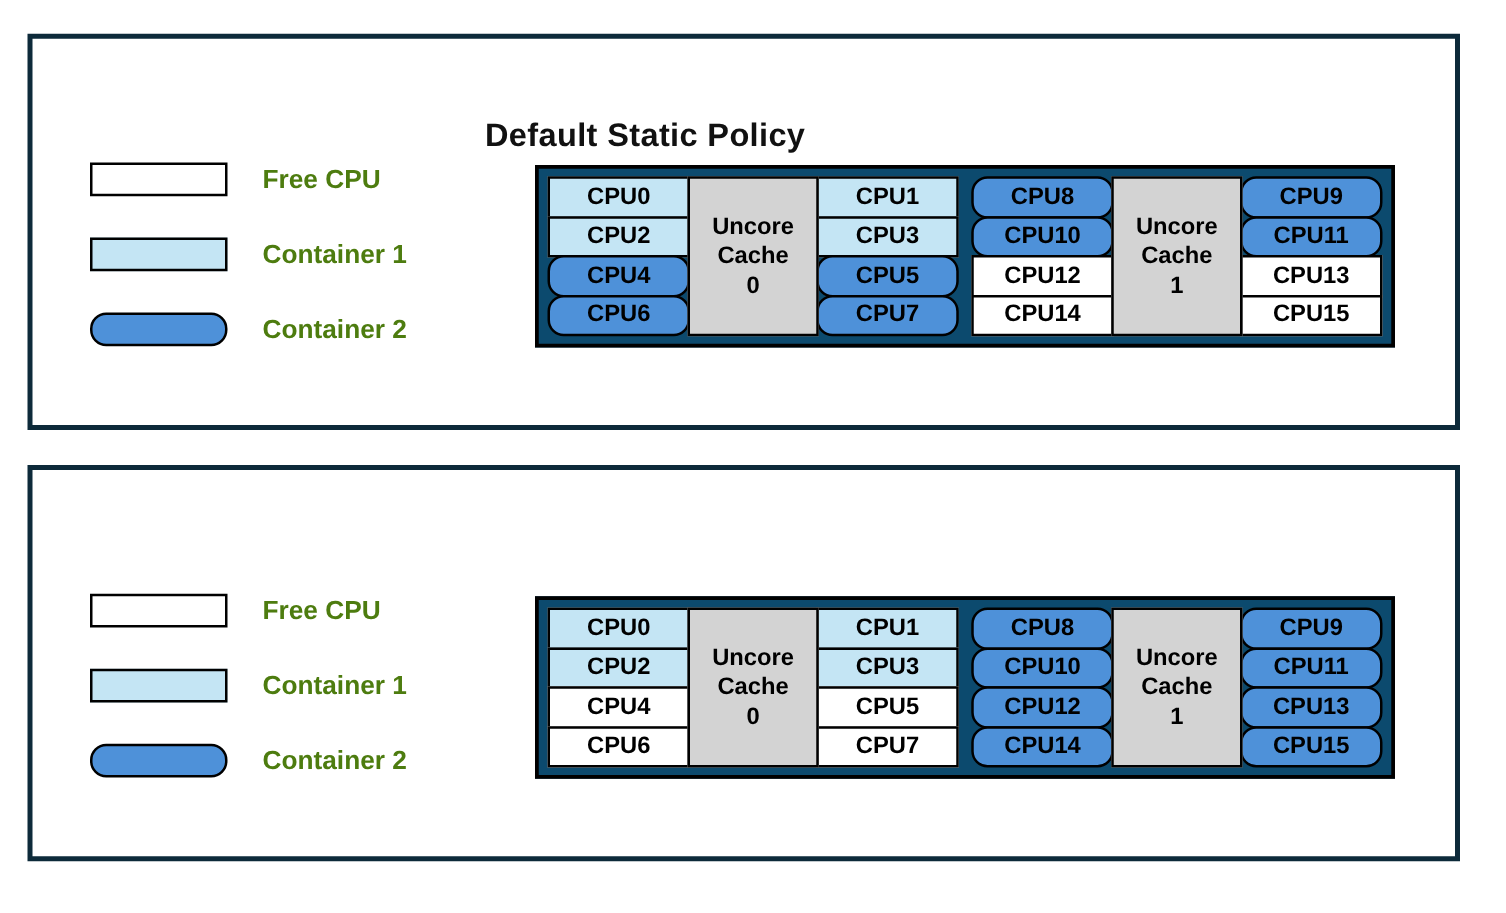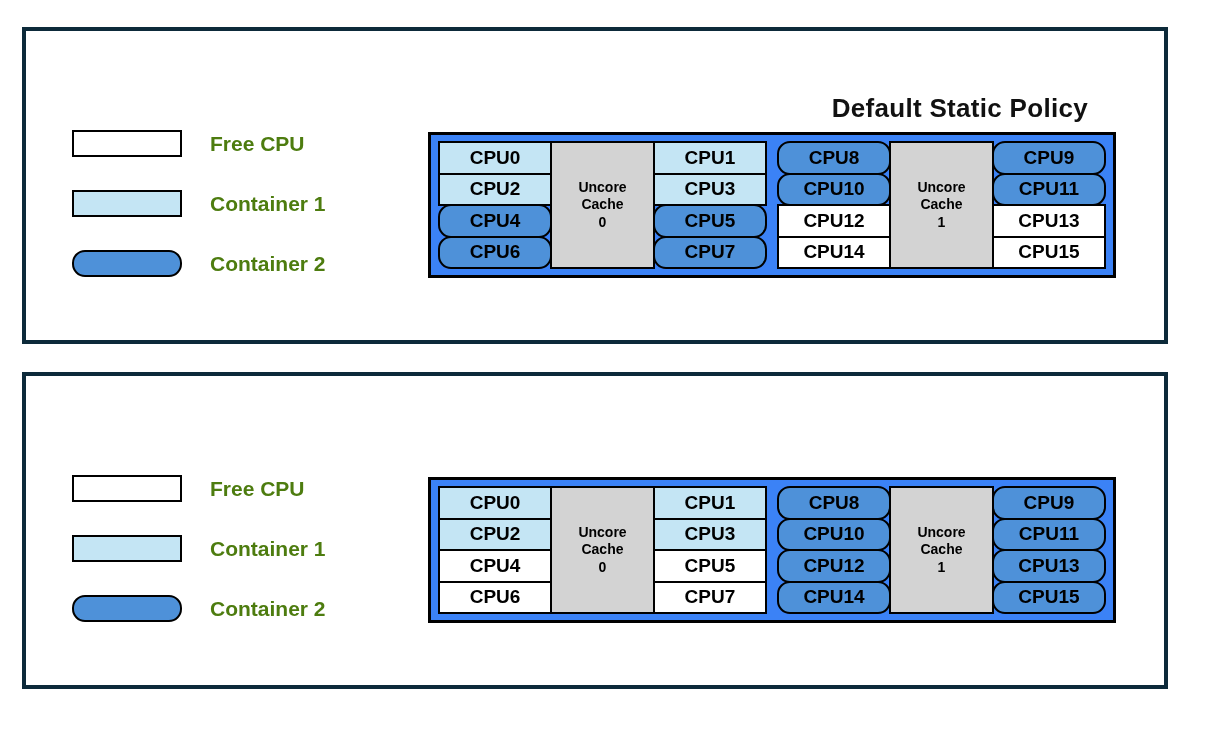--- a/index.html
+++ b/index.html
@@ -21,21 +21,21 @@
     background: #ffffff;
   }
   #panel-0 { top: 27px; }
   #panel-1 { top: 372px; }
 
   .title {
     position: absolute;
     top: 40px;
     left: 362px;
     width: 700px;
-    text-align: right;
+    text-align: left;
     font-size: 26px;
     font-weight: bold;
     color: #111111;
     letter-spacing: 0.3px;
     white-space: nowrap;
   }
 
   .legend {
     position: absolute;
     left: 46px;
@@ -66,21 +66,21 @@
     position: absolute;
     left: 402px;
     top: 101px;
     width: 688px;
     height: 146px;
     border: 3px solid #000000;
     box-sizing: border-box;
     padding: 6px 7px;
     display: flex;
     gap: 10px;
-    background: #3b82f6;
+    background: #0c4a6e;
   }
   .group { flex: 1; display: flex; }
   .cpu-col {
     flex: 1.04;
     display: flex;
     flex-direction: column;
   }
   .cpu-cell {
     flex: 1;
     border: 2px solid #000000;
@@ -96,21 +96,21 @@
   .cache-block {
     flex: 0.92;
     margin: 0 -2px;
     border: 2px solid #000000;
     background: #d3d3d3;
     display: flex;
     align-items: center;
     justify-content: center;
     text-align: center;
     white-space: pre-line;
-    font-size: 14px;
+    font-size: 19px;
     font-weight: bold;
     line-height: 1.22;
     color: #000000;
     box-sizing: border-box;
     z-index: 1;
   }
 
   [data-state="free"]       { background: #ffffff; }
   [data-state="container1"] { background: #c4e5f4; }
   [data-state="container2"] { background: #4e91d9; border-radius: 13px; }

